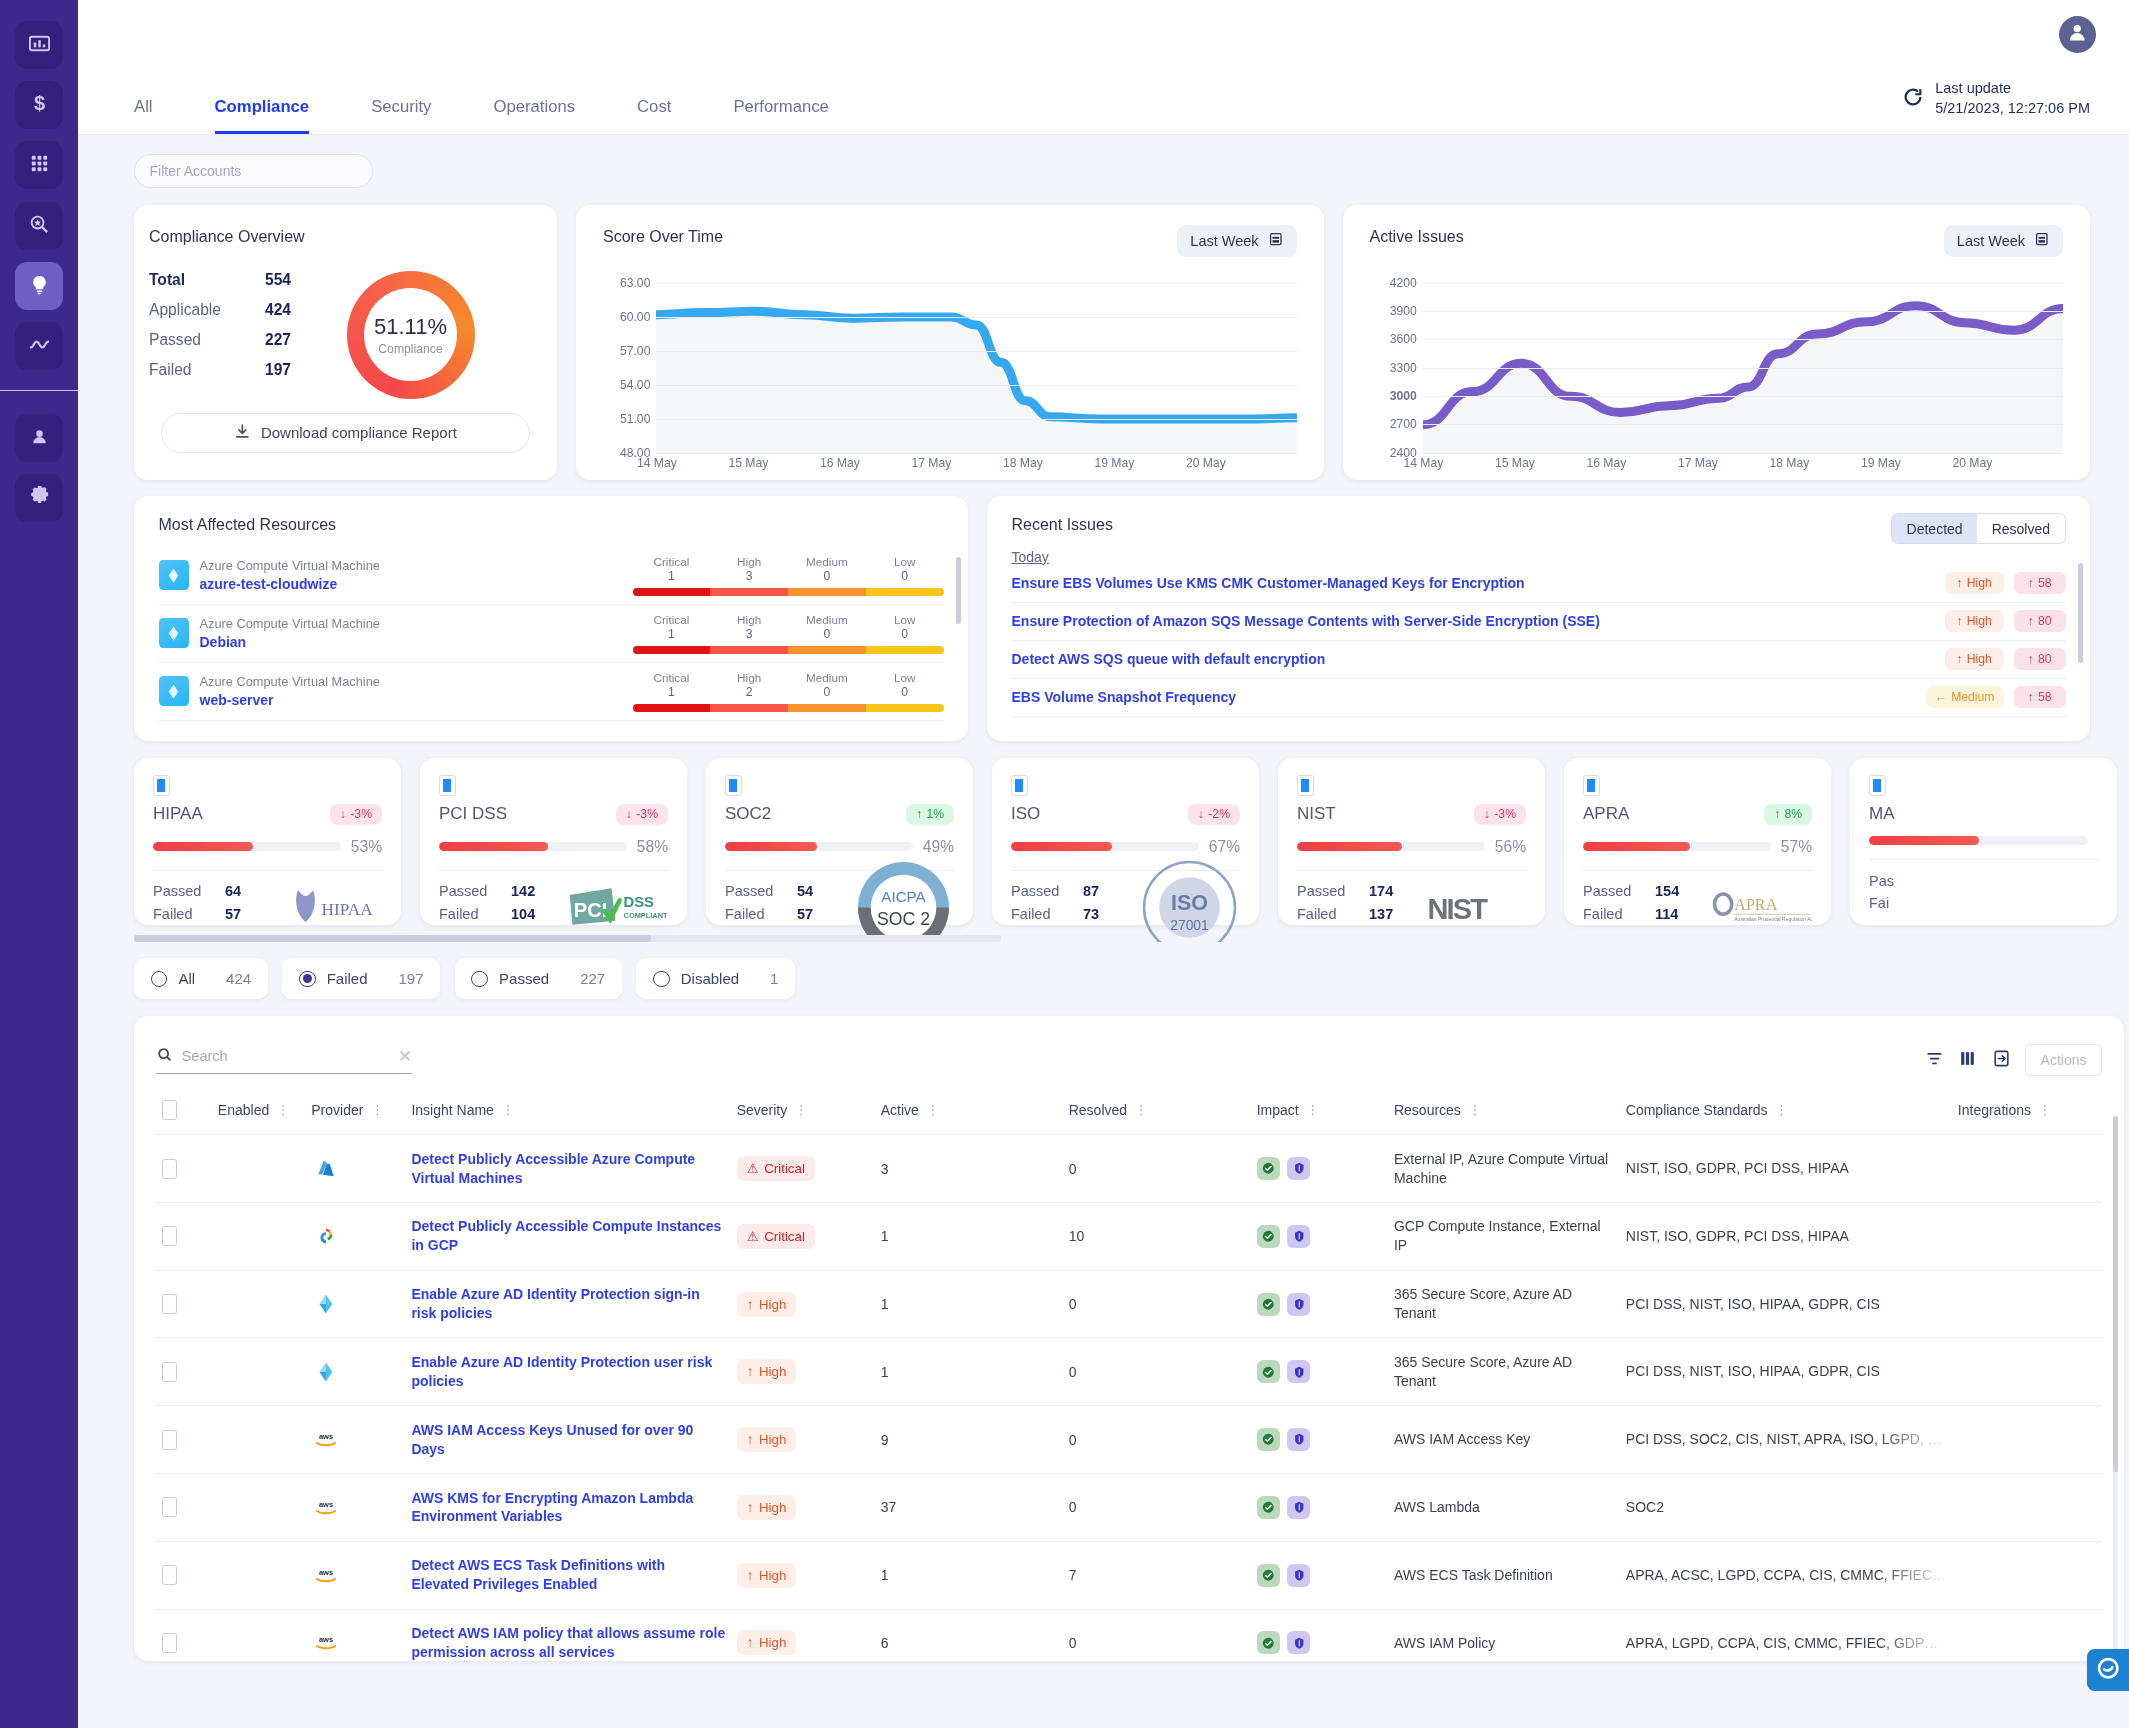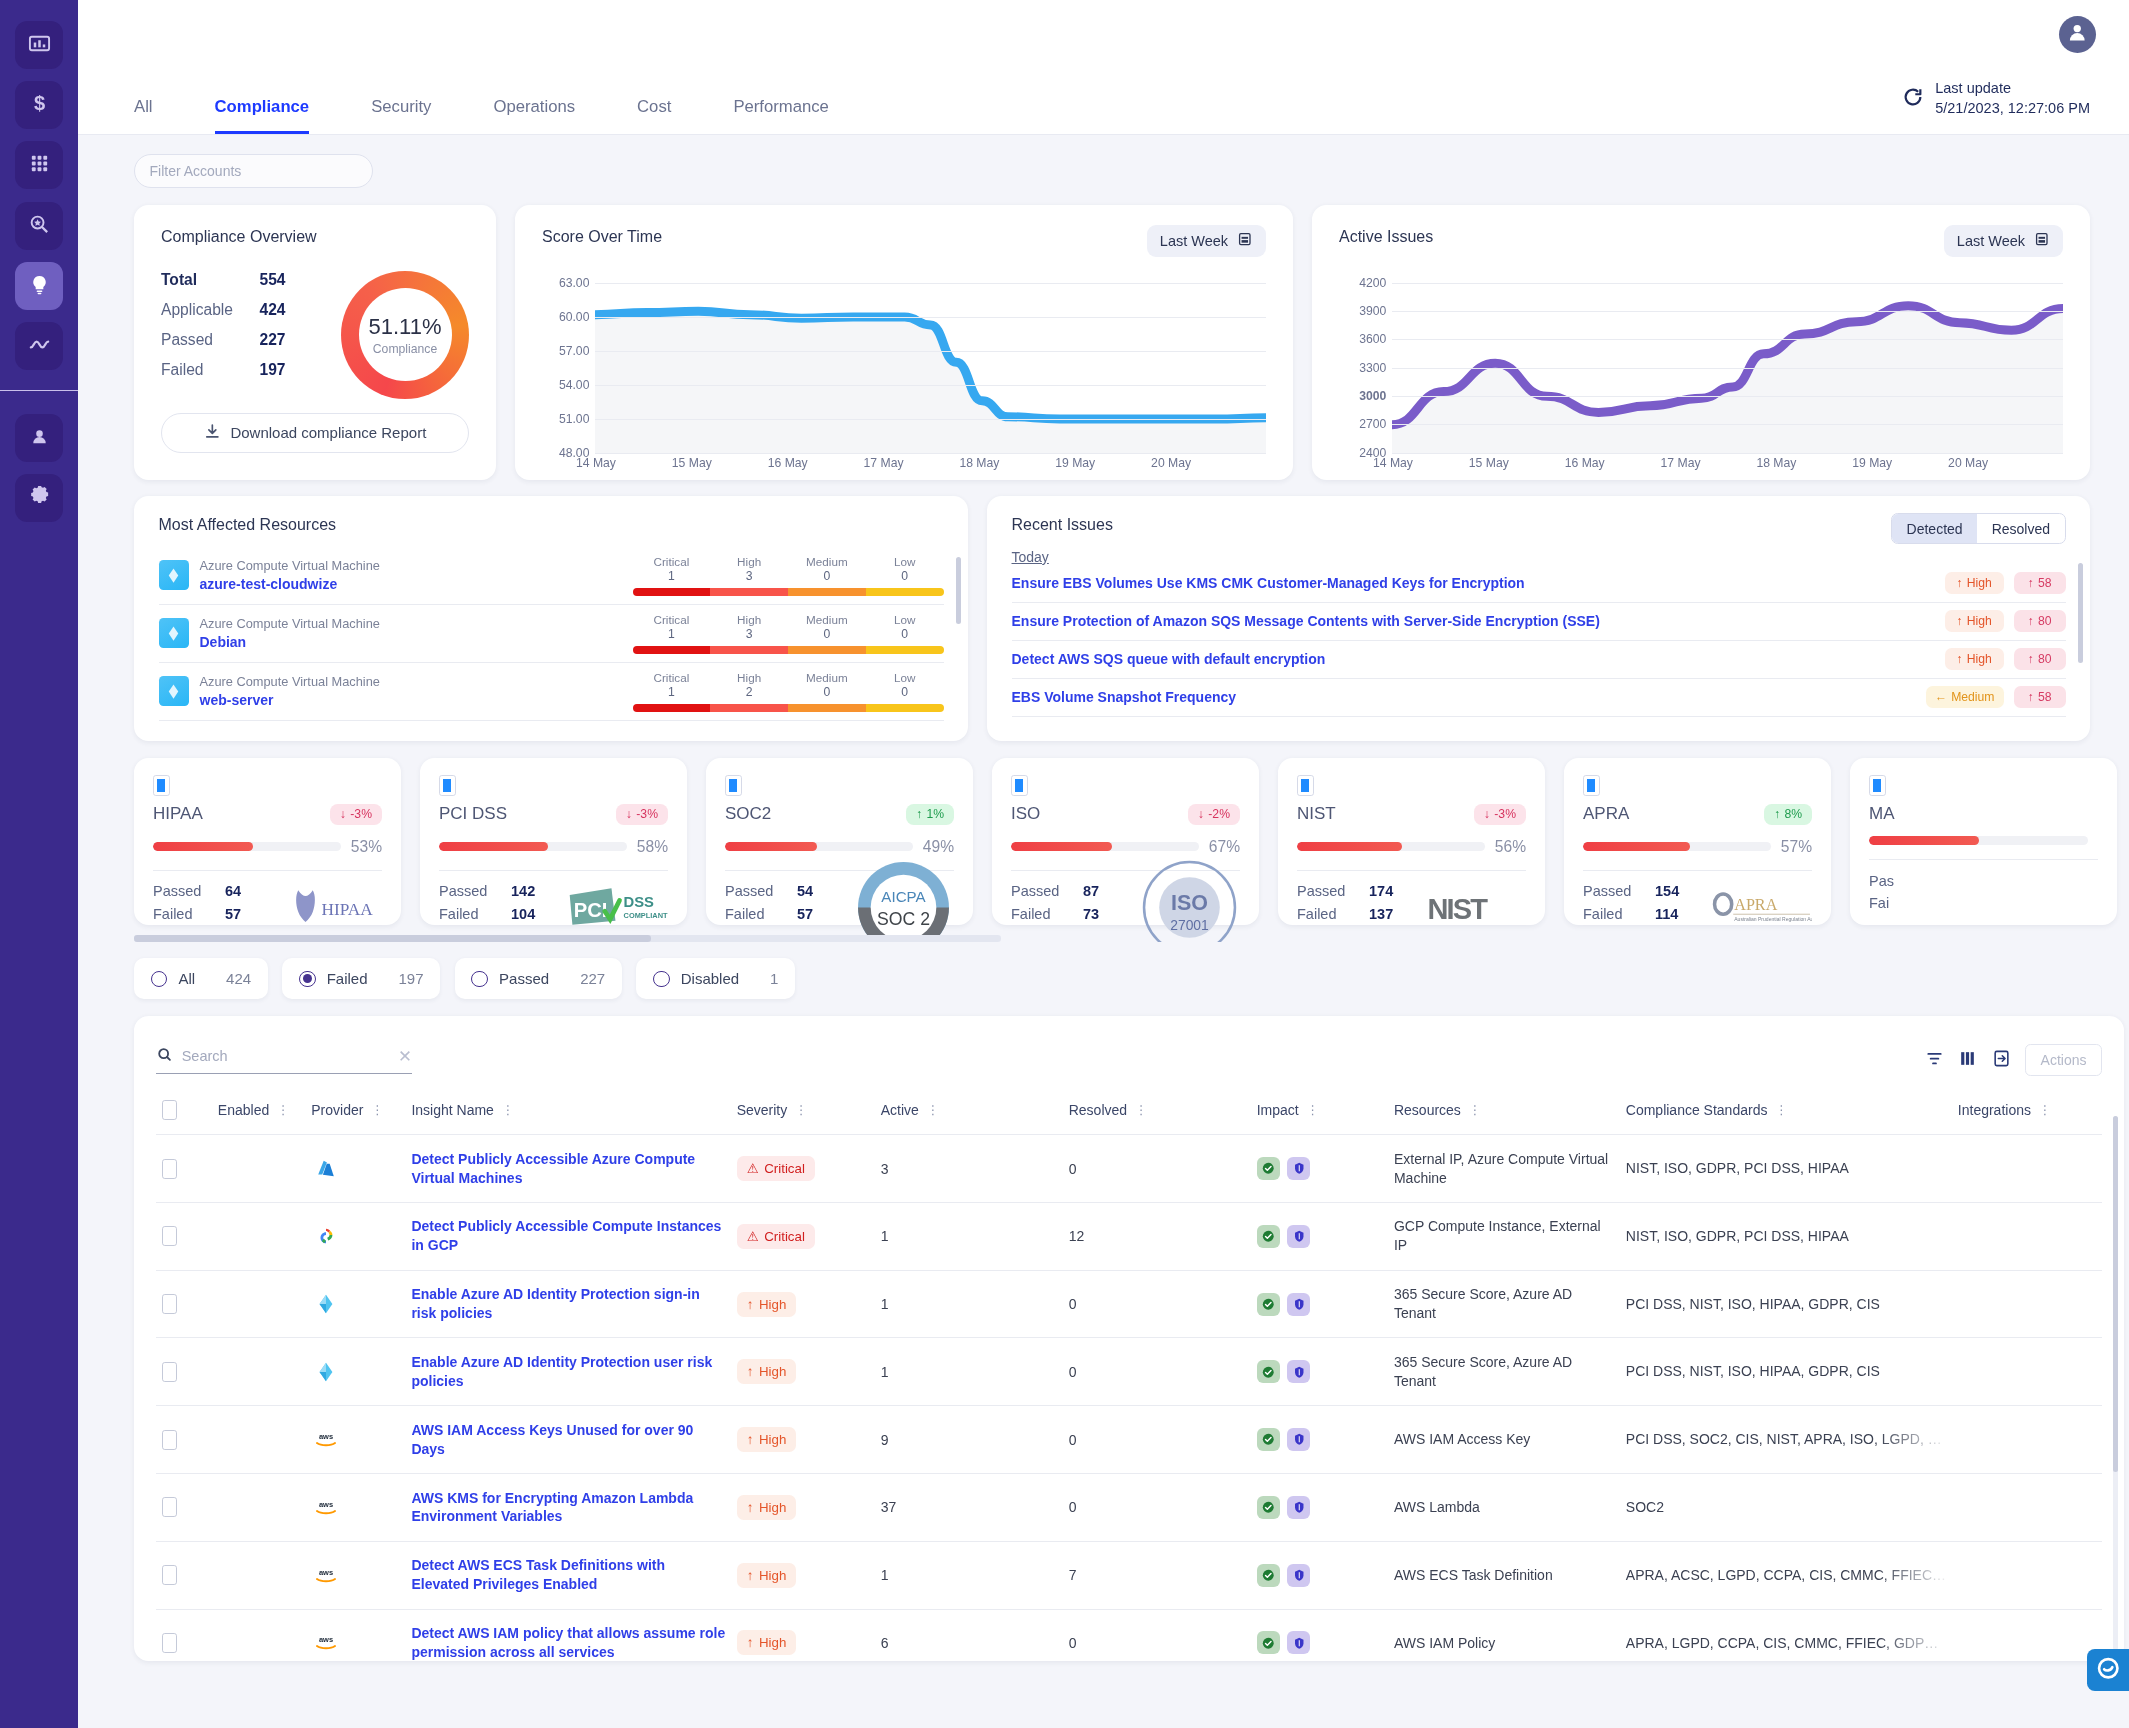--- a/index.html
+++ b/index.html
@@ -71,21 +71,21 @@
   }
 
   .row1 { display: flex; gap: 19px; padding: 16.7px 39px 0 56px; }
   .card {
     background: #fff; border-radius: 14.5px;
     box-shadow: 0 1.1px 5.6px rgba(40,50,90,.07);
   }
   .card-title { font-size: 16px; color: #2c3553; }
 
   
-  .co { width: 362px; height: 275px; padding: 23px 27px; position: relative; }
+  .co { width: 423px; height: 275px; padding: 23px 15px; position: relative; }
   .co-body { display: flex; margin-top: 25px; }
   .co-stats { width: 183px; }
   .co-line { display: flex; justify-content: space-between; margin-bottom: 12.2px; font-size: 15.6px; }
   .co-line .lbl { color: #5a6484; }
   .co-line.total .lbl { color: #1f2b5b; font-weight: bold; }
   .co-line .val { color: #17235c; font-weight: bold; width: 67px; text-align: left; }
   .co-line.total .val { font-weight: bold; }
   .donut-wrap { position: relative; width: 128px; height: 128px; margin-left: 14.5px; }
   .donut {
     width: 128px; height: 128px; border-radius: 50%;
@@ -1135,21 +1135,21 @@
                       <path d="M16.7 6.6c1.4 1 2.3 2.6 2.3 4.4h-3.2c0-1-.4-1.9-1.1-2.5z" fill="#fbbc05"></path>
                       <path d="M19 11c0 3-2.1 5.3-4.6 5.8l-1.1-3c1.3-.3 2.4-1.4 2.5-2.8z" fill="#34a853"></path>
                       <path d="M12 20c-3.4 0-6-2.7-6-6s2.6-6 6-6v3c-1.7 0-3 1.4-3 3s1.3 3 3 3z" fill="#4285f4"></path>
                       <path d="M7.5 17.5 9.7 15 12 17.5 9.8 20z" fill="#34a853"></path>
                     </svg>
                   </span>
                 </td>
                 <td><span class="iname">Detect Publicly Accessible Compute Instances in GCP</span></td>
                 <td><span class="sev-pill critical"><span>⚠</span>Critical</span></td>
                 <td class="num">1</td>
-                <td class="num">12</td>
+                <td class="num">10</td>
                 <td>
                   <span class="impact">
                     <span class="imp g">
                       <svg viewBox="0 0 24 24">
                         <circle cx="12" cy="12" r="9" fill="#1e7b33"></circle>
                         <path d="M7.5 12.4l3 3 6-6.4" stroke="#fff" stroke-width="2.4" fill="none" stroke-linecap="round" stroke-linejoin="round"></path>
                       </svg>
                     </span>
                     <span class="imp p">
                       <svg viewBox="0 0 24 24">

